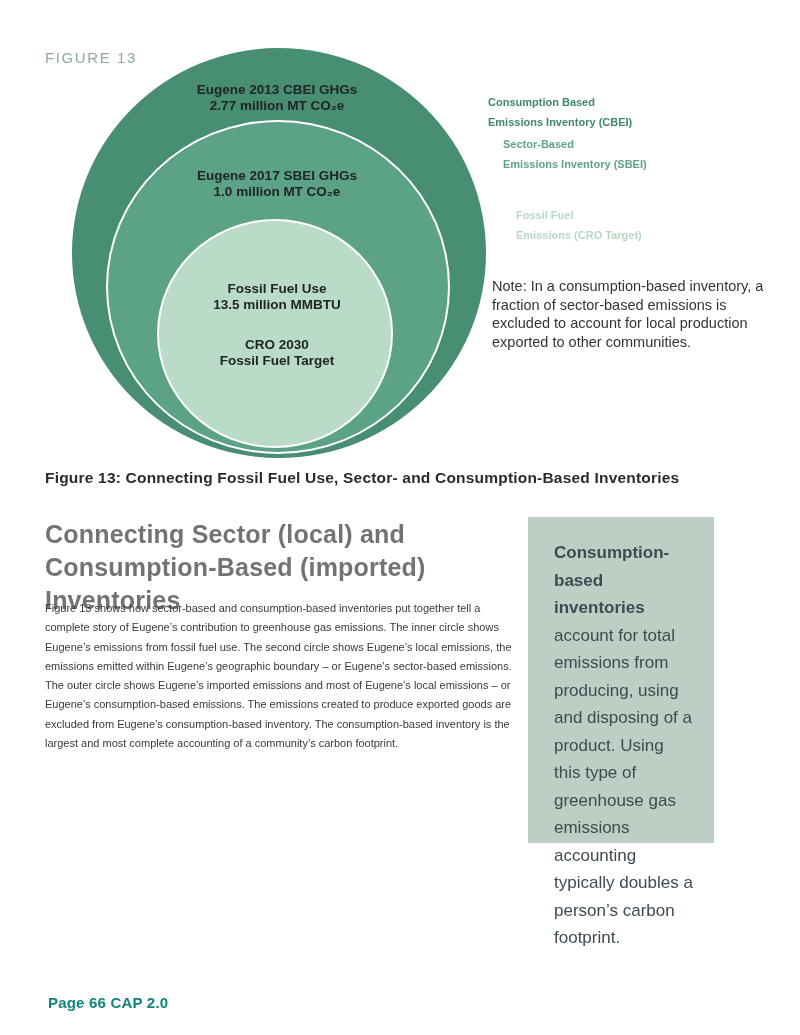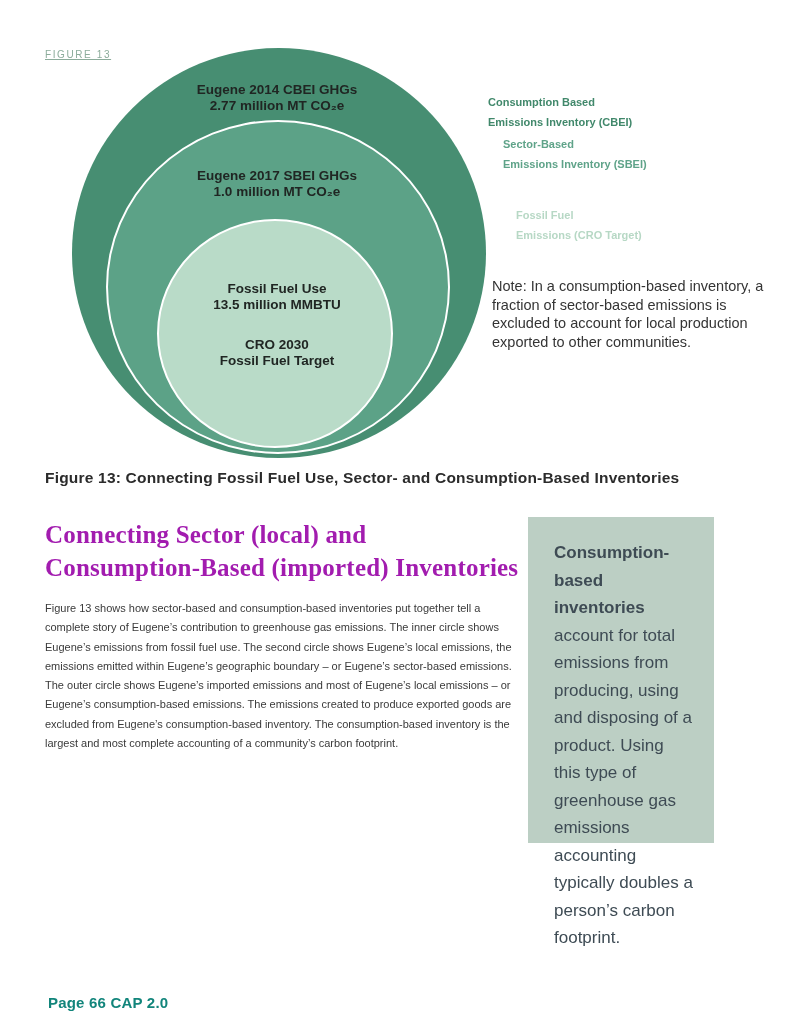--- a/index.html
+++ b/index.html
@@ -3,21 +3,21 @@
 <meta charset="utf-8">
 <style>
   * { margin:0; padding:0; box-sizing:border-box; }
   html,body { background:#ffffff; }
   .page {
     position:relative; width:800px; height:1035px; background:#ffffff;
     font-family:"Liberation Sans", sans-serif; overflow:hidden;
   }
   .figure-label {
     position:absolute; left:45px; top:49px;
-    font-size:10px; letter-spacing:1.6px; font-weight:400;text-decoration:underline;
+    font-size:15px; letter-spacing:1.6px; font-weight:400;
   }
   
   .circle { position:absolute; border-radius:50%; }
   .circle-outer  { left:72px;  top:48px;  width:414px; height:410px; }
   .circle-middle { left:106px; top:120px; width:344px; height:334px; border:2px solid #ffffff; }
   .circle-inner  { left:157px; top:219px; width:236px; height:229px; border:2px solid #ffffff; }
   .circle-label {
     position:absolute; text-align:center;
     font-size:13.5px; line-height:16px; font-weight:600; color:#202623;
   }
@@ -66,21 +66,21 @@
 <div class="page">
 
   <div class="figure-label" style="color: rgb(140, 172, 155);">FIGURE 13</div>
 
   <div>
     <div class="circle circle-outer" style="background-color: rgb(71, 142, 114);"></div>
     <div class="circle circle-middle" style="background-color: rgb(92, 162, 135);"></div>
     <div class="circle circle-inner" style="background-color: rgb(185, 219, 200);"></div>
 
     <div class="circle-label label-outer">
-      <div>Eugene 2014 CBEI GHGs</div>
+      <div>Eugene 2013 CBEI GHGs</div>
       <div>2.77 million MT CO₂e</div>
     </div>
 
     <div class="circle-label label-middle">
       <div>Eugene 2017 SBEI GHGs</div>
       <div>1.0 million MT CO₂e</div>
     </div>
 
     <div class="circle-label label-inner-1">
       <div>Fossil Fuel Use</div>
@@ -104,21 +104,21 @@
     </div>
     <div class="legend-item legend-item-3" style="color: rgb(183, 216, 197);">
       <div>Fossil Fuel</div>
       <div>Emissions (CRO Target)</div>
     </div>
     <div class="diagram-note" style="color: rgb(52, 52, 52);">Note: In a consumption-based inventory, a fraction of sector-based emissions is excluded to account for local production exported to other communities.</div>
   </div>
 
   <div class="figure-caption" style="color: rgb(43, 43, 43);">Figure 13: Connecting Fossil Fuel Use, Sector- and Consumption-Based Inventories</div>
 
-  <div class="section-heading" style="color: #a21caf; font-family: Liberation Serif, serif;">
+  <div class="section-heading" style="color: #737373;">
     <div>Connecting Sector (local) and</div>
     <div>Consumption-Based (imported) Inventories</div>
   </div>
 
   <p class="body-text" style="color: rgb(58, 58, 58);">Figure 13 shows how sector-based and consumption-based inventories put together tell a complete story of Eugene’s contribution to greenhouse gas emissions. The inner circle shows Eugene’s emissions from fossil fuel use. The second circle shows Eugene’s local emissions, the emissions emitted within Eugene’s geographic boundary – or Eugene’s sector-based emissions. The outer circle shows Eugene’s imported emissions and most of Eugene’s local emissions – or Eugene’s consumption-based emissions. The emissions created to produce exported goods are excluded from Eugene’s consumption-based inventory. The consumption-based inventory is the largest and most complete accounting of a community’s carbon footprint.</p>
 
   <div class="callout-box" style="background-color: rgb(188, 207, 196);">
     <p class="callout-text" style="color: rgb(62, 75, 84);">
       <span class="bold">Consumption-based inventories</span><span> account for total emissions from producing, using and disposing of a product. Using this type of greenhouse gas emissions accounting typically doubles a person’s carbon footprint.</span>
     </p>

